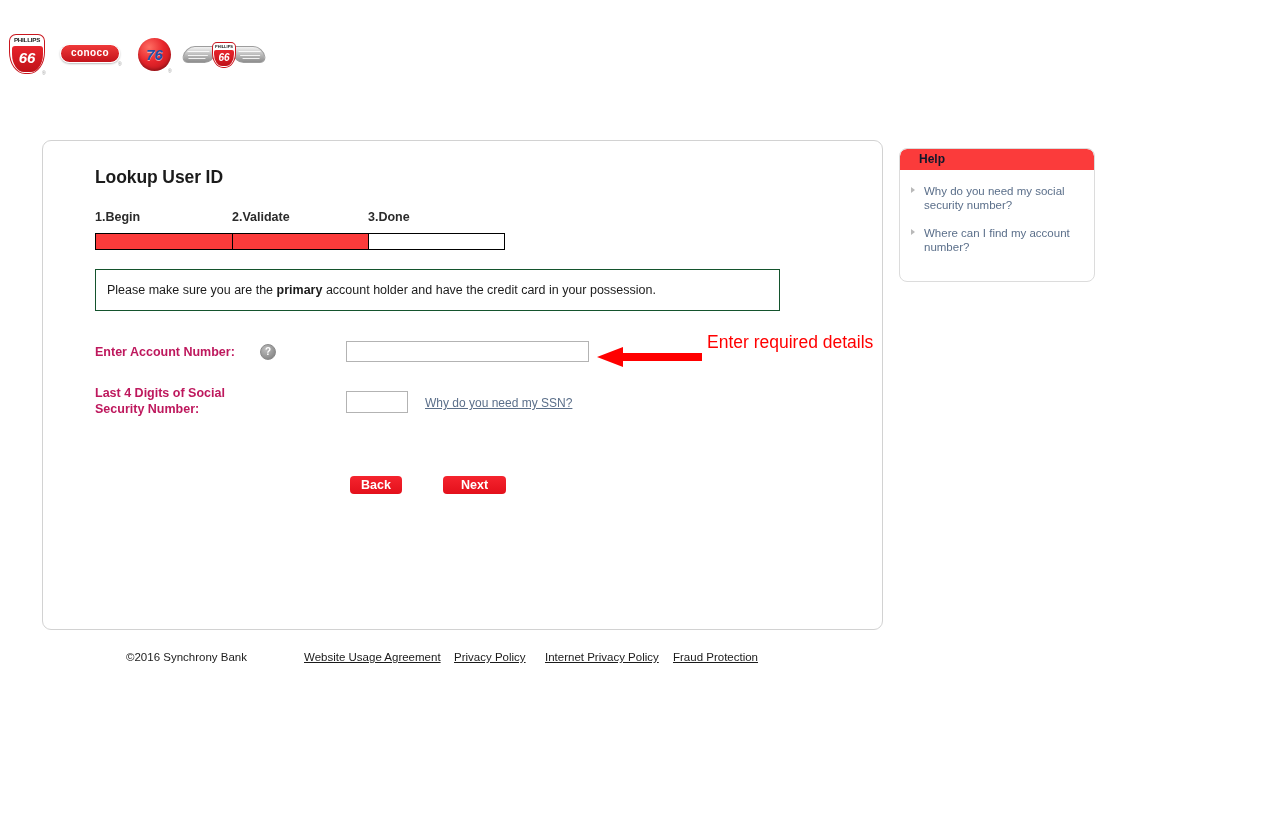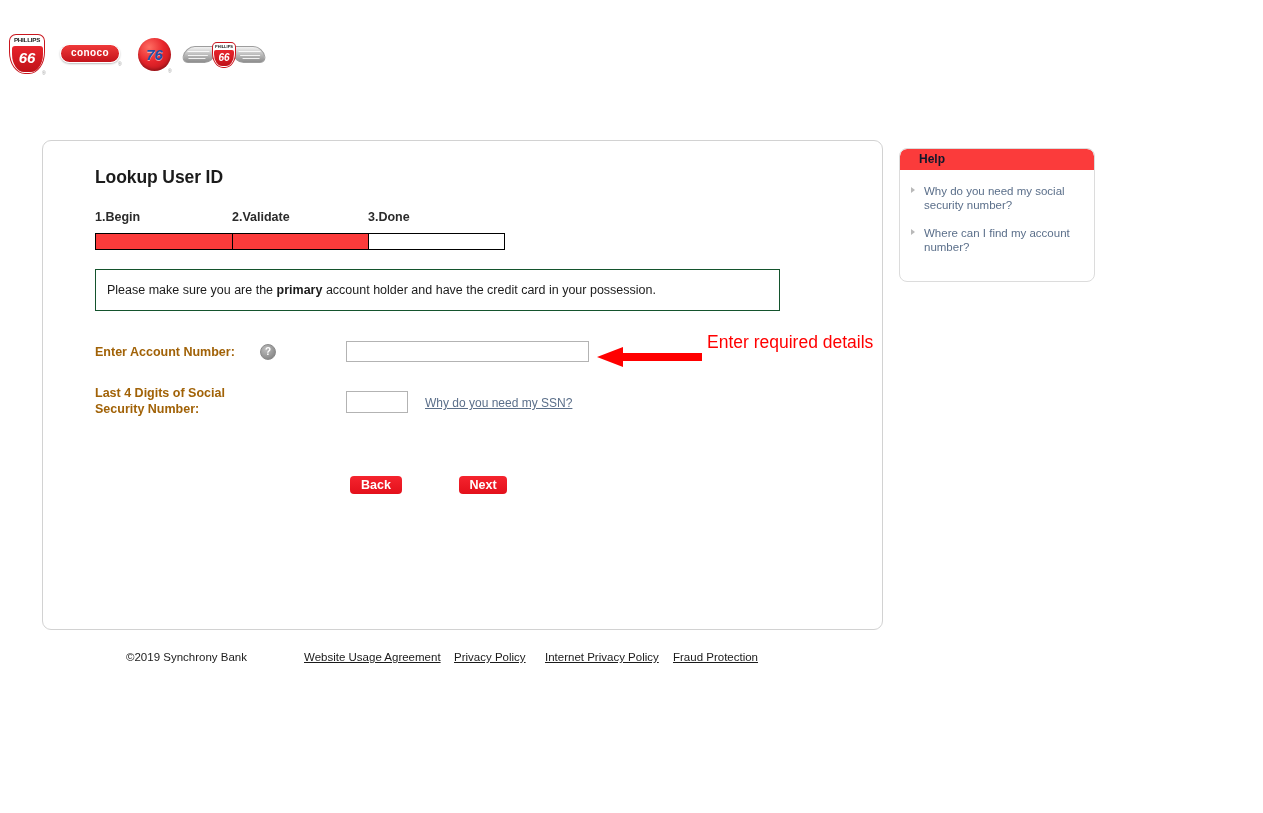--- a/index.html
+++ b/index.html
@@ -202,21 +202,21 @@
   }
   #notice-text b { font-weight: bold; }
 
   
   #form-area { position: absolute; left: 0; top: 0; width: 100%; height: 100%; }
 
   .field-label {
     position: absolute;
     font-size: 12.5px;
     font-weight: bold;
-    color: #a16207;
+    color: #be185d;
     line-height: 16px;
   }
   #label-account { left: 52px; top: 203px; }
   #label-ssn     { left: 52px; top: 244px; width: 150px; }
 
   #help-icon-account {
     position: absolute;
     left: 217px; top: 203px;
     width: 16px; height: 16px;
     border-radius: 50%;
@@ -262,21 +262,21 @@
     border-radius: 4px;
     color: #ffffff;
     font-family: "Liberation Sans", sans-serif;
     font-size: 12.5px;
     font-weight: bold;
     text-align: center;
     cursor: pointer;
     padding: 0;
   }
   #btn-back { left: 307px; top: 335px; width: 52px; height: 18px; line-height: 18px; }
-  #btn-next { left: 416px; top: 335px; width: 48px; height: 18px; line-height: 18px; }
+  #btn-next { left: 400px; top: 335px; width: 63px; height: 18px; line-height: 18px; }
 
   
   #annotation-layer {
     position: absolute;
     left: 0; top: 8px; width: 1263px; height: 813px;
     pointer-events: none;
   }
   #annot-arrow {
     position: absolute;
     left: 597px; top: 337px;
@@ -444,21 +444,21 @@
       <span>Why do you need my social security number?</span>
     </div>
     <div class="help-link-item">
       <span class="help-bullet"></span>
       <span>Where can I find my account number?</span>
     </div>
   </div>
 </div>
 
 <div id="footer">
-  <span id="footer-copyright">©2019 Synchrony Bank</span>
+  <span id="footer-copyright">©2016 Synchrony Bank</span>
   <a class="footer-link f0">Website Usage Agreement</a>
   <a class="footer-link f1">Privacy Policy</a>
   <a class="footer-link f2">Internet Privacy Policy</a>
   <a class="footer-link f3">Fraud Protection</a>
 </div>
 
 <div id="annotation-layer">
   <svg id="annot-arrow" viewBox="0 0 105 24">
     <polygon points="0,12 26,2 26,8 105,8 105,16 26,16 26,22" fill="#ff0000"></polygon>
   </svg>

